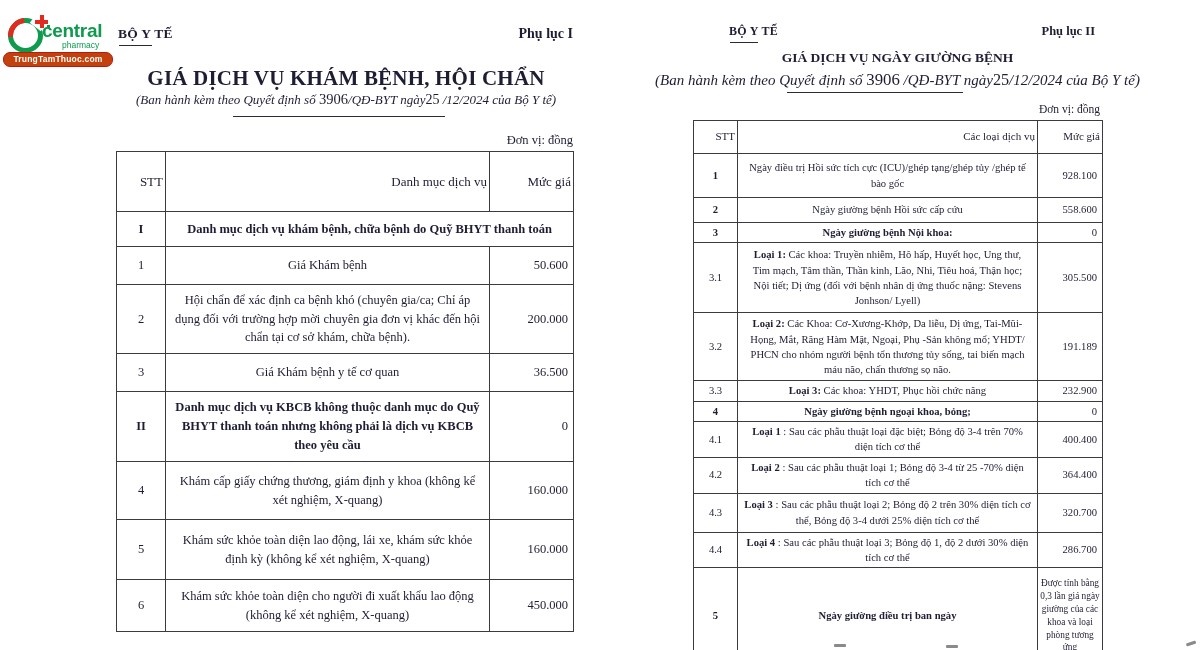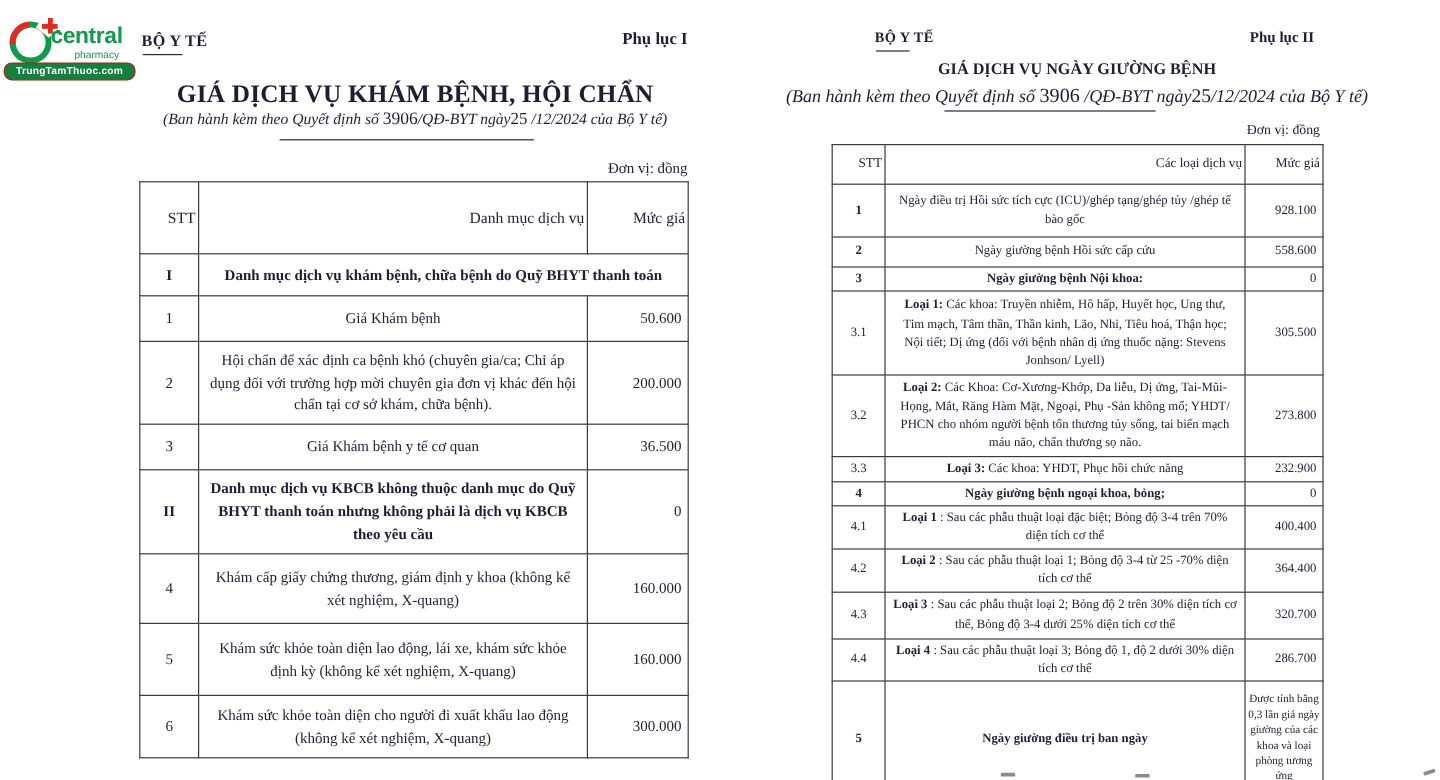--- a/index.html
+++ b/index.html
@@ -15,21 +15,21 @@
           border:5.5px solid transparent;border-top-color:#e32a1e;transform:rotate(-50deg);}
   .lg-notch{position:absolute;right:-7px;top:-4px;width:14px;height:9px;background:#fff;transform:rotate(38deg);}
   .lg-plus{position:absolute;right:-10px;top:-8px;width:13px;height:13px;}
   .lg-plus::before{content:"";position:absolute;left:4.5px;top:0;width:4px;height:13px;background:#e32a1e;}
   .lg-plus::after{content:"";position:absolute;left:0;top:4.5px;width:13px;height:4px;background:#e32a1e;}
   .lg-plus-dot{position:absolute;right:-12px;top:2px;width:3px;height:3px;background:#0e9b4d;}
   .lg-brand{position:absolute;left:36px;top:6px;font-family:"Liberation Sans","DejaVu Sans",sans-serif;
             font-weight:bold;font-size:19px;letter-spacing:-0.3px;color:#0e9b4d;}
   .lg-sub{position:absolute;left:56px;top:26px;font-family:"Liberation Sans","DejaVu Sans",sans-serif;
           font-size:8.5px;color:#0e9b4d;}
-  .lg-badge{position:absolute;left:-3px;top:38px;width:108px;height:13px;border-radius:7px;background:#15803d;
+  .lg-badge{position:absolute;left:-3px;top:38px;width:108px;height:13px;border-radius:7px;background:#c2410c;
             border:1px solid #b71b12;color:#fff;font-family:"Liberation Sans","DejaVu Sans",sans-serif;
             font-size:8.5px;font-weight:bold;line-height:13px;text-align:center;letter-spacing:.2px;}
 
   
   .org{font-weight:bold;position:absolute;}
   .org::after{content:"";position:absolute;left:1px;bottom:-4px;width:33px;border-bottom:1.5px solid #2a2a38;}
   .l-org{left:118px;top:26px;font-size:13.5px;letter-spacing:.3px;}
   .l-appx{left:440px;top:26px;width:133px;text-align:right;font-weight:bold;font-size:14px;}
   .l-title{left:116px;top:66px;width:460px;text-align:center;font-weight:bold;font-size:21px;letter-spacing:.2px;}
   .l-issue{left:98px;top:91px;width:496px;text-align:center;font-style:italic;font-size:13px;}
@@ -131,21 +131,21 @@
           <td class="prc">160.000</td>
         </tr>
         <tr style="height: 60px;">
           <td class="stt">5</td>
           <td class="lbl">Khám sức khỏe toàn diện lao động, lái xe, khám sức khỏe định kỳ (không kể xét nghiệm, X-quang)</td>
           <td class="prc">160.000</td>
         </tr>
         <tr style="height: 52px;">
           <td class="stt">6</td>
           <td class="lbl">Khám sức khỏe toàn diện cho người đi xuất khẩu lao động (không kể xét nghiệm, X-quang)</td>
-          <td class="prc">300.000</td>
+          <td class="prc">450.000</td>
         </tr>
       </tbody>
     </table>
 
   <div class="org r-org abs">BỘ Y TẾ</div>
   <div class="r-appx abs">Phụ lục II</div>
   <div class="r-title abs">GIÁ DỊCH VỤ NGÀY GIƯỜNG BỆNH</div>
   <div class="r-issue abs"><span>(Ban hành kèm theo Quyết định số  </span><span class="issue-no">3906</span><span> /QĐ-BYT ngày</span><span class="issue-day">25</span><span>/12/2024 của Bộ Y tế)</span></div>
   <div class="r-issue-line abs"></div>
   <div class="r-unit abs">Đơn vị: đồng</div>
@@ -179,21 +179,21 @@
           <td class="prc">0</td>
         </tr>
         <tr style="height: 70px;">
           <td class="stt">3.1</td>
           <td class="lbl"><span class="b">Loại 1:</span><span> Các khoa: Truyền nhiễm, Hô hấp, Huyết học, Ung thư, Tim mạch, Tâm thần, Thần kinh, Lão, Nhi, Tiêu hoá, Thận học; Nội tiết; Dị ứng (đối với bệnh nhân dị ứng thuốc nặng: Stevens Jonhson/ Lyell)</span></td>
           <td class="prc">305.500</td>
         </tr>
         <tr style="height: 68px;">
           <td class="stt">3.2</td>
           <td class="lbl"><span class="b">Loại 2:</span><span> Các Khoa: Cơ-Xương-Khớp, Da liễu, Dị ứng, Tai-Mũi-Họng, Mắt, Răng Hàm Mặt, Ngoại, Phụ -Sản không mổ; YHDT/ PHCN cho nhóm người bệnh tổn thương tủy sống, tai biến mạch máu não, chấn thương sọ não.</span></td>
-          <td class="prc">273.800</td>
+          <td class="prc">191.189</td>
         </tr>
         <tr style="height: 17px;">
           <td class="stt">3.3</td>
           <td class="lbl"><span class="b">Loại 3:</span><span> Các khoa:  YHDT, Phục hồi chức năng</span></td>
           <td class="prc">232.900</td>
         </tr>
         <tr style="height: 17px;">
           <td class="stt b">4</td>
           <td class="lbl b">Ngày giường bệnh ngoại khoa, bỏng;</td>
           <td class="prc">0</td>

